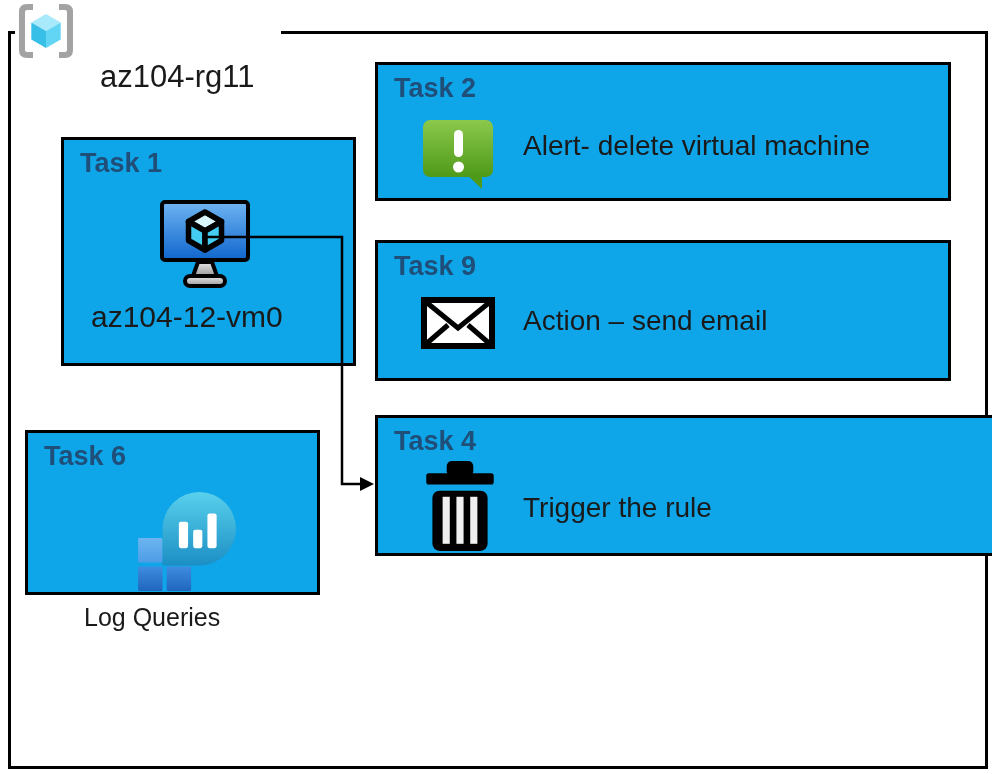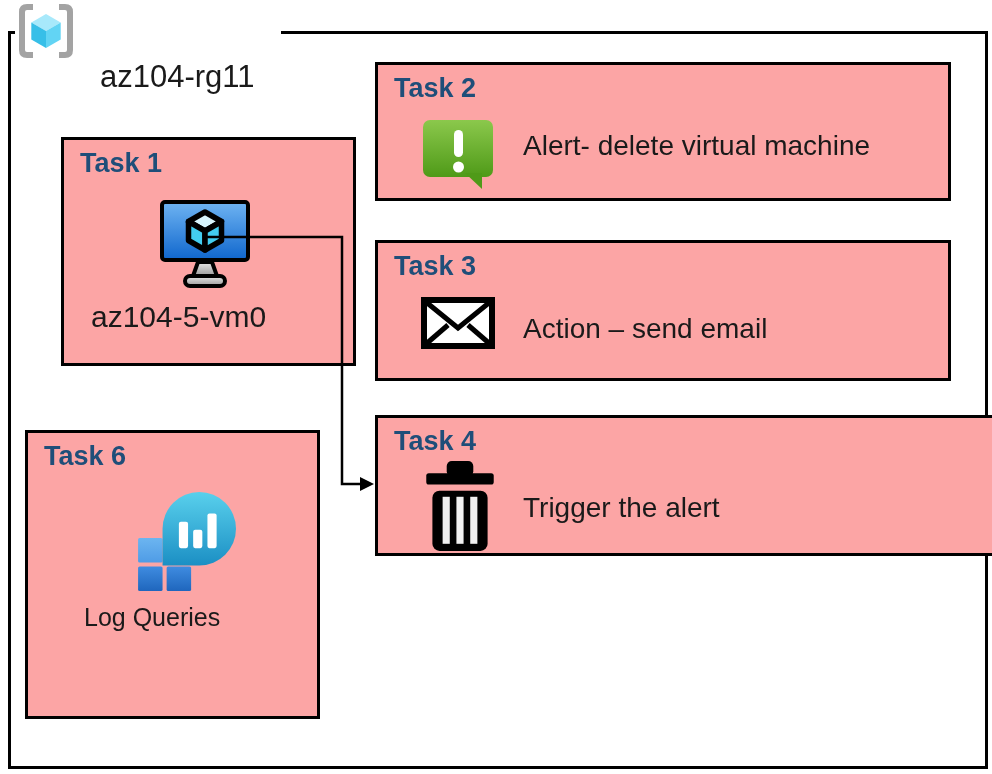--- a/index.html
+++ b/index.html
@@ -6,43 +6,43 @@
   html,body { background:#ffffff; }
   body { font-family:"Liberation Sans", sans-serif; }
   .canvas { position:relative; width:992px; height:774px; background:#ffffff; overflow:hidden; }
 
   .rg-outline { position:absolute; left:8px; top:31px; width:980px; height:738px;
                 border:3px solid #000; background:transparent; }
   .rg-title-patch { position:absolute; left:15px; top:27px; width:266px; height:11px; background:#ffffff; }
   .rg-icon { position:absolute; left:17px; top:3px; width:58px; height:56px; }
   .rg-title { position:absolute; left:100px; top:11px; font-size:31px; color:#1a1a1a; white-space:nowrap;margin-top:48px; }
 
-  .task-box { position:absolute; background:#fca5a5; border:3px solid #000; }
+  .task-box { position:absolute; background:#0ea5e9; border:3px solid #000; }
   .t1 { left:25px;  top:137px; width:295px; height:229px;margin-left:36px; }
-  .t6 { left:25px;  top:430px; width:295px; height:289px; }
+  .t6 { left:25px;  top:430px; width:295px; height:165px; }
   .t2 { left:375px; top:62px;  width:576px; height:139px; }
   .t3 { left:375px; top:240px; width:576px; height:141px; }
   .t4 { left:375px; top:415px; width:668px; height:141px; }
   .t5 { left:375px; top:595px; width:576px; height:141px; }
 
   .task-heading { position:absolute; left:16px; top:8px; font-size:27px; font-weight:700;
                   color:#1f4e79; white-space:nowrap; }
   .task-label { position:absolute; font-size:28px; color:#1a1a1a; white-space:nowrap; }
 
   .t1 .box-icon { position:absolute; left:95px; top:60px; }
   .t1 .task-label { left:27px; top:160px; font-size:30px; }
 
   .t6 .box-icon { position:absolute; left:106px; top:56px; }
   .t6 .task-label { left:56px; top:170px; font-size:25px; }
 
   .t2 .box-icon { position:absolute; left:43px; top:54px; }
   .t2 .task-label { left:145px; top:65px; }
 
   .t3 .box-icon { position:absolute; left:43px; top:54px; }
-  .t3 .task-label { left:145px; top:70px; }
+  .t3 .task-label { left:145px; top:62px; }
 
   .t4 .box-icon { position:absolute; left:47px; top:43px; }
   .t4 .task-label { left:145px; top:74px; }
 
   .t5 .box-icon { position:absolute; left:38px; top:46px; }
   .t5 .task-label { left:145px; top:72px; }
 
   .connector { position:absolute; left:0; top:0; pointer-events:none; }
 </style>
 </head>
@@ -77,21 +77,21 @@
       </defs>
       <rect x="3" y="2" width="86" height="58" rx="3" fill="url(#vmScreen)" stroke="#000" stroke-width="4"></rect>
       <g stroke="#000" stroke-width="5.5" stroke-linejoin="round">
         <polygon points="46,12 62.5,21.5 46,31 29.5,21.5" fill="#d8f5fd"></polygon>
         <polygon points="29.5,21.5 46,31 46,50 29.5,40.5" fill="#43cdf0"></polygon>
         <polygon points="62.5,21.5 46,31 46,50 62.5,40.5" fill="#43cdf0"></polygon>
       </g>
       <path d="M39,62 L53,62 L58,76 L34,76 Z" fill="url(#vmStand)" stroke="#000" stroke-width="4"></path>
       <rect x="26" y="76" width="40" height="10" rx="5" fill="url(#vmStand)" stroke="#000" stroke-width="4"></rect>
     </svg>
-    <div class="task-label">az104-5-vm0</div>
+    <div class="task-label">az104-12-vm0</div>
   </div>
 
   <div class="task-box t6">
     <div class="task-heading">Task 6</div>
     <svg class="box-icon" width="102" height="102" viewBox="0 0 100 100">
       <defs>
         <linearGradient id="drop" x1="0" y1="0" x2="0" y2="1">
           <stop offset="0" stop-color="#59d0ec"></stop>
             <stop offset="1" stop-color="#1b8fc4"></stop>
         </linearGradient>
@@ -126,41 +126,41 @@
       </defs>
       <rect x="2" y="1" width="70" height="57" rx="7" fill="url(#alertGreen)"></rect>
       <polygon points="44,54 61,54 61,70" fill="#4f9a18"></polygon>
       <rect x="33" y="11" width="9" height="27" rx="4.5" fill="#ffffff"></rect>
       <circle cx="37.5" cy="48" r="5.5" fill="#ffffff"></circle>
     </svg>
     <div class="task-label">Alert- delete virtual machine</div>
   </div>
 
   <div class="task-box t3">
-    <div class="task-heading">Task 3</div>
+    <div class="task-heading">Task 9</div>
     <svg class="box-icon" width="74" height="52" viewBox="0 0 74 52">
       <rect x="3" y="3" width="68" height="46" fill="#ffffff" stroke="#000" stroke-width="6"></rect>
       <path d="M5,5 L37,31 L69,5" fill="none" stroke="#000" stroke-width="5"></path>
       <path d="M5,47 L27,28" fill="none" stroke="#000" stroke-width="5"></path>
       <path d="M69,47 L47,28" fill="none" stroke="#000" stroke-width="5"></path>
     </svg>
     <div class="task-label">Action – send email</div>
   </div>
 
   <div class="task-box t4">
     <div class="task-heading">Task 4</div>
     <svg class="box-icon" width="70" height="92" viewBox="0 0 68 90">
       <rect x="21" y="0" width="26" height="15" rx="5" fill="#000"></rect>
       <rect x="1" y="12" width="66" height="11" rx="2.5" fill="#000"></rect>
       <rect x="7" y="29" width="54" height="59" rx="7" fill="#000"></rect>
       <rect x="17" y="35" width="7" height="46" fill="#f0f0f0"></rect>
       <rect x="30.5" y="35" width="7" height="46" fill="#f0f0f0"></rect>
       <rect x="44" y="35" width="7" height="46" fill="#f0f0f0"></rect>
     </svg>
-    <div class="task-label">Trigger the alert</div>
+    <div class="task-label">Trigger the rule</div>
   </div>
 
 
   <svg class="connector" width="992" height="774" viewBox="0 0 992 774">
     <path d="M207,237 L342,237 L342,484 L360,484" fill="none" stroke="#000" stroke-width="2.5"></path>
     <polygon points="360,477 360,491 374,484" fill="#000"></polygon>
   </svg>
 
 </div>
 

